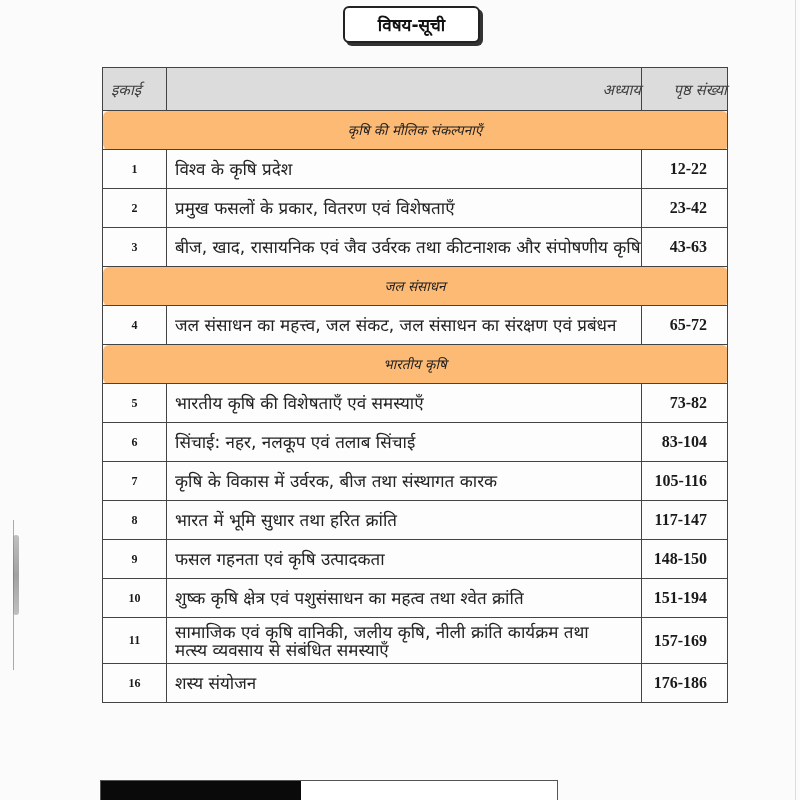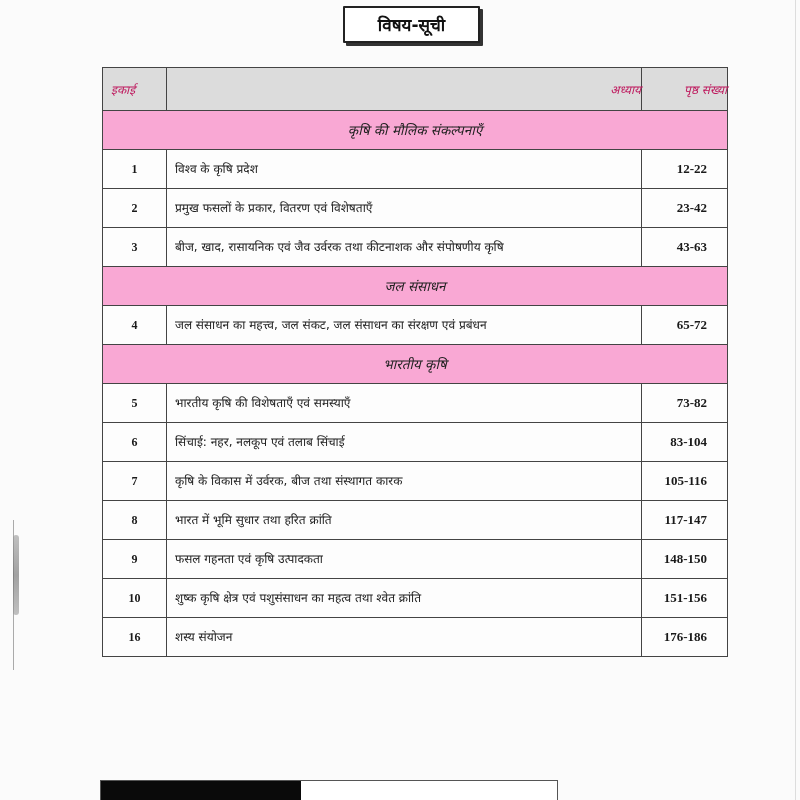--- a/index.html
+++ b/index.html
@@ -4,58 +4,59 @@
 <style>
   html, body { margin:0; padding:0; }
   body {
     width:800px; height:800px; overflow:hidden; position:relative;
     background:#fbfbfb;
     font-family:"DejaVu Serif", "Liberation Serif", serif;
     color:#1a1a1a;
   }
   .title-box {
     position:absolute; left:343px; top:6px; width:133px; height:33px;
-    border:2px solid #222; border-radius:1px; background:#fff;
+    border:2px solid #222; border-radius:6px; background:#fff;
     box-shadow:3px 3px 0 #333;
     display:flex; align-items:center; justify-content:center;
     font-family:"DejaVu Sans", sans-serif; font-size:17px; font-weight:bold; color:#111;
   }
   .toc-table {
     position:absolute; left:102px; top:67px; width:625px;
     border-collapse:collapse; table-layout:fixed;
   }
   .toc-table td, .toc-table th {
     border:1.5px solid #444; padding:0;
   }
   .toc-table col.c-unit { width:64px; }
   .toc-table col.c-chapter { width:475px; }
   .toc-table col.c-pages { width:86px; }
   .hdr th {
     height:42px; background:#dcdcdc;
     font-family:"DejaVu Sans", sans-serif; font-style:italic; font-weight:normal;
-    font-size:12px; color:#be185d;
+    font-size:15px; color:#404040;
   }
   .hdr th.h-unit { text-align:left; padding-left:8px; }
   .hdr th.h-chapter { text-align:right; }
   .hdr th.h-pages { text-align:right; }
   .section td {
     height:38px; text-align:center;
     font-family:"DejaVu Sans", sans-serif; font-style:italic; font-size:13.5px; color:#222;
-    background:#f9a8d4;
+    background:#fdba74;
+    border-radius:6px;
   }
   .row td { height:38px; background:#fdfdfd; }
   .row.tall td { height:45px; }
   .row td.unit {
     text-align:center; font-family:"Liberation Serif", serif; font-weight:bold; font-size:12px;
   }
   .row td.chapter {
-    padding-left:8px; font-family:"DejaVu Sans", sans-serif; font-size:12px; color:#222; line-height:18px;margin-left:44px;
+    padding-left:8px; font-family:"DejaVu Sans", sans-serif; font-size:17px; color:#222; line-height:18px;margin-left:44px;
   }
   .row td.pages {
-    text-align:right; padding-right:20px; font-family:"Liberation Serif", serif; font-weight:bold; font-size:13px;
+    text-align:right; padding-right:20px; font-family:"Liberation Serif", serif; font-weight:bold; font-size:16px;
   }
   .chapter-line { display:block; }
   .banner {
     position:absolute; left:100px; top:780px; width:456px; height:30px;
     border:1.5px solid #555; background:#fff;
   }
   .banner-black {
     position:absolute; left:0; top:0; width:200px; height:100%; background:#0a0a0a;
   }
   .scan-mark-left {
@@ -147,21 +148,29 @@
       <td class="pages">117-147</td>
     </tr>
     <tr class="row">
       <td class="unit">9</td>
       <td class="chapter">फसल गहनता एवं कृषि उत्पादकता</td>
       <td class="pages">148-150</td>
     </tr>
     <tr class="row">
       <td class="unit">10</td>
       <td class="chapter">शुष्क कृषि क्षेत्र एवं पशुसंसाधन का महत्व तथा श्वेत क्रांति</td>
-      <td class="pages">151-156</td>
+      <td class="pages">151-194</td>
+    </tr>
+    <tr class="row tall">
+      <td class="unit">11</td>
+      <td class="chapter">
+        <span class="chapter-line">सामाजिक एवं कृषि वानिकी, जलीय कृषि, नीली क्रांति कार्यक्रम तथा</span>
+        <span class="chapter-line">मत्स्य व्यवसाय से संबंधित समस्याएँ</span>
+      </td>
+      <td class="pages">157-169</td>
     </tr>
     <tr class="row">
       <td class="unit">16</td>
       <td class="chapter">शस्य संयोजन</td>
       <td class="pages">176-186</td>
     </tr>
   </tbody>
 </table>
 
 <div class="banner">

